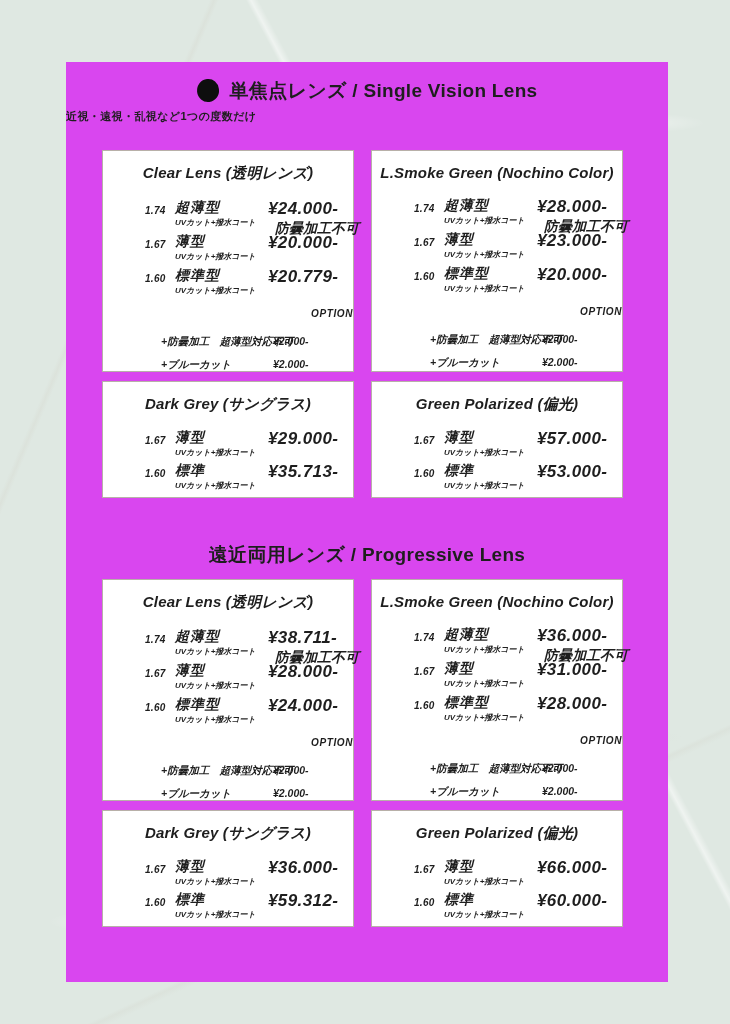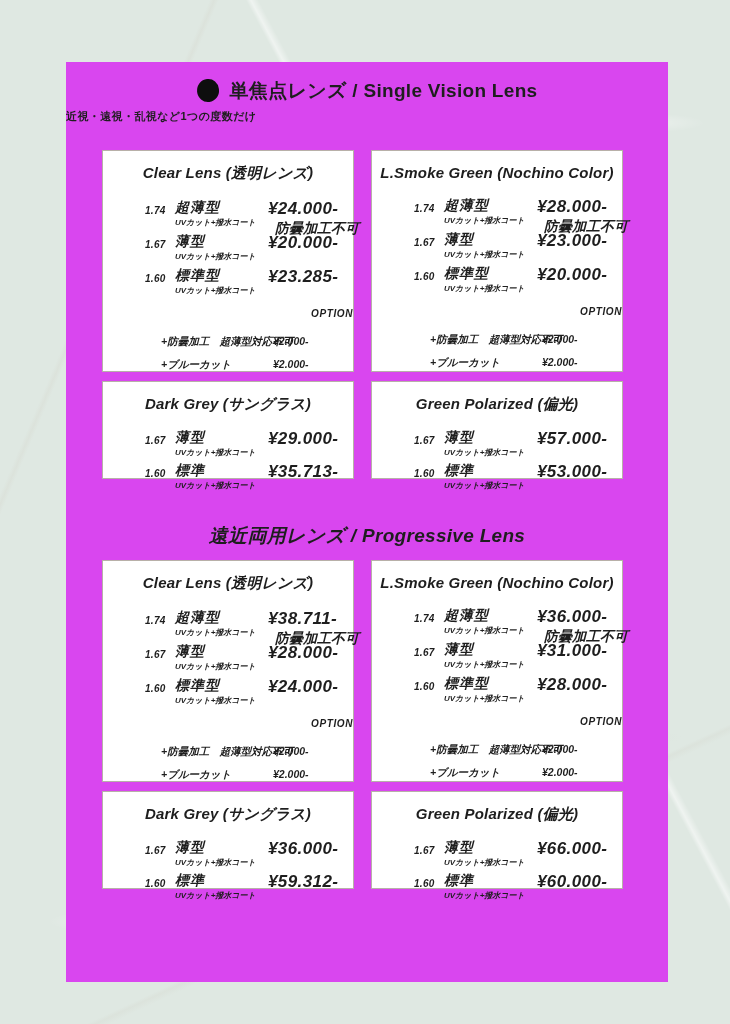--- a/index.html
+++ b/index.html
@@ -19,28 +19,28 @@
   .paper{
     position:absolute;left:66px;top:62px;width:602px;height:920px;
     background:#d946ef;
   }
   
   .hdr1{display:flex;justify-content:center;align-items:center;padding-top:17px;}
   .bullet{width:22px;height:23px;background:#0e0e0e;border-radius:52% 48% 50% 50%;
           transform:rotate(-6deg);margin-right:11px;flex:0 0 auto;}
   .hdr-title{font-size:19px;font-weight:700;letter-spacing:.3px;line-height:1.15;}
   .hdr-sub{font-size:11px;font-weight:700;margin-top:7px;letter-spacing:.4px;}
-  .hdr2{text-align:center;margin-top:44px;font-size:19px;font-weight:700;letter-spacing:.3px;font-style:italic;}
+  .hdr2{text-align:center;margin-top:44px;font-size:19px;font-weight:700;letter-spacing:.3px;}
   
   .grid{display:grid;grid-template-columns:252px 252px;column-gap:17px;row-gap:9px;
         margin:26px 0 0 36px;font-style:italic;}
   .grid2{margin-top:11px;}
   .box{border:1px solid #b8b0a8;background:#fff;box-sizing:border-box;position:relative;}
   .box.big{height:222px;}
-  .box.sm{height:98px;}
+  .box.sm{height:117px;}
   .box-title{text-align:center;font-weight:700;font-size:15px;padding-top:13px;letter-spacing:.2px;}
   .rows{margin-top:17px;}
   .rows.sm{margin-top:16px;}
   .row{display:flex;height:34px;margin-left:42px;align-items:flex-start;}
   .rows.sm .row{height:33px;}
   .idx{width:30px;font-size:10px;font-weight:700;padding-top:5px;letter-spacing:.3px;flex:0 0 auto;}
   .ncol{width:93px;flex:0 0 auto;}
   .nm{display:block;font-size:14px;font-weight:700;line-height:1.05;letter-spacing:1px;}
   .coat{display:block;font-size:8px;font-weight:700;margin-top:2px;white-space:nowrap;}
   .pcol{flex:1 1 auto;}
@@ -89,21 +89,21 @@
             <span class="pr">¥20.000-</span>
           </span>
         </div>
         <div class="row">
           <span class="idx">1.60</span>
           <span class="ncol">
             <span class="nm">標準型</span>
             <span class="coat">UVカット+撥水コート</span>
           </span>
           <span class="pcol">
-            <span class="pr">¥23.285-</span>
+            <span class="pr">¥20.779-</span>
           </span>
         </div>
       </div>
       <div class="optlabel">OPTION</div>
       <div class="optrow">
         <span class="olabel">+防曇加工　超薄型対応不可</span>
         <span class="oprice">¥2.000-</span>
       </div>
       <div class="optrow">
         <span class="olabel">+ブルーカット</span>

